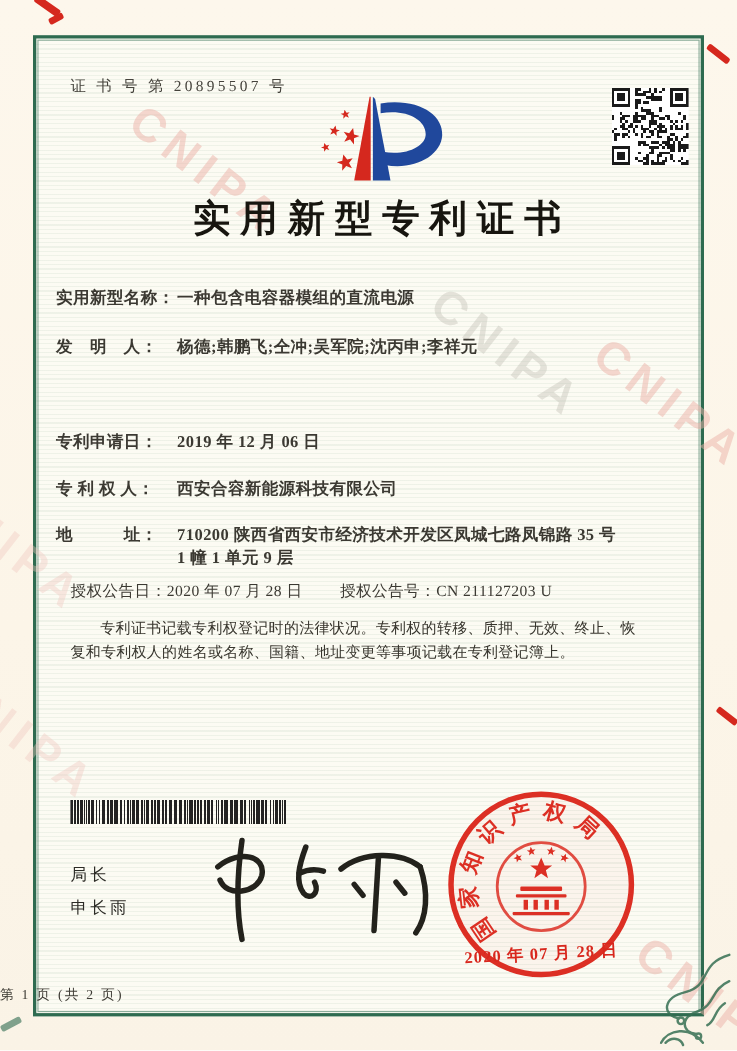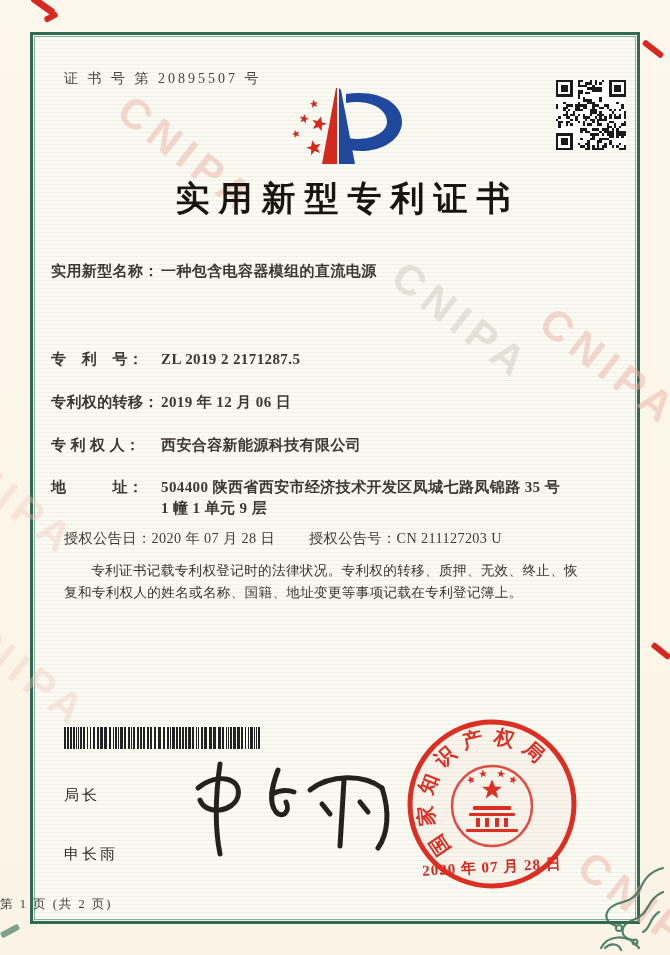--- a/index.html
+++ b/index.html
@@ -58,21 +58,21 @@
   
   .paras{
     position:absolute;left:64px;top:560px;width:514px;
     font-size:13.6px;line-height:21.5px;color:#37352d;text-align:justify;
     letter-spacing:0.3px;
   }
   .paras p{margin:0;text-indent:2em;}
   
   .barcode{position:absolute;left:64px;top:727px;width:200px;height:22px;}
   .sig-title{position:absolute;left:64px;top:786px;font-size:15px;letter-spacing:3px;color:#2b2a25;}
-  .sig-name{position:absolute;left:64px;top:816px;font-size:15px;letter-spacing:3px;color:#2b2a25;margin-top:29px;}
+  .sig-name{position:absolute;left:64px;top:816px;font-size:15px;letter-spacing:3px;color:#2b2a25;}
   .signature{position:absolute;left:168px;top:750px;width:235px;height:112px;}
   .seal{position:absolute;left:402px;top:714px;width:180px;height:185px;}
   .seal svg{position:absolute;left:0;top:0;}
   .seal-date{
     position:absolute;left:0;right:0;bottom:22px;text-align:center;
     color:#d8271d;font-weight:700;font-size:15px;letter-spacing:1px;
     transform:rotate(-3deg);
   }
   .flourish{position:absolute;right:3px;bottom:3px;width:92px;height:92px;}
   .footer{
@@ -126,35 +126,35 @@
     <use href="#star" fill="#d5281e" transform="translate(57,40) scale(0.78) rotate(15)"></use>
     <use href="#star" fill="#d5281e" transform="translate(52,64) scale(0.78) rotate(-14)"></use>
   </svg>
 
   <div class="title">实用新型专利证书</div>
 
   <div class="field f1">
     <span class="lbl">实用新型名称：</span>
     <span class="val">一种包含电容器模组的直流电源</span>
   </div>
-  <div class="field f3">
-    <span class="lbl">专　利　号：</span>
-    <span class="val">ZL 2019 2 2171287.5</span>
+  <div class="field f2">
+    <span class="lbl">发　明　人：</span>
+    <span class="val">杨德;韩鹏飞;仝冲;吴军院;沈丙申;李祥元</span>
   </div>
   <div class="field f4">
-    <span class="lbl">专利权的转移：</span>
+    <span class="lbl">专利申请日：</span>
     <span class="val">2019 年 12 月 06 日</span>
   </div>
   <div class="field f5">
     <span class="lbl">专 利 权 人：</span>
     <span class="val">西安合容新能源科技有限公司</span>
   </div>
   <div class="field f6">
     <span class="lbl">地　　　址：</span>
-    <span class="val">504400 陕西省西安市经济技术开发区凤城七路凤锦路 35 号 1 幢 1 单元 9 层</span>
+    <span class="val">710200 陕西省西安市经济技术开发区凤城七路凤锦路 35 号 1 幢 1 单元 9 层</span>
   </div>
 
   <div class="field-row">
     <span class="pair">
       <span>授权公告日：</span>
       <span>2020 年 07 月 28 日</span>
     </span>
     <span class="pair">
       <span>授权公告号：</span>
       <span>CN 211127203 U</span>

